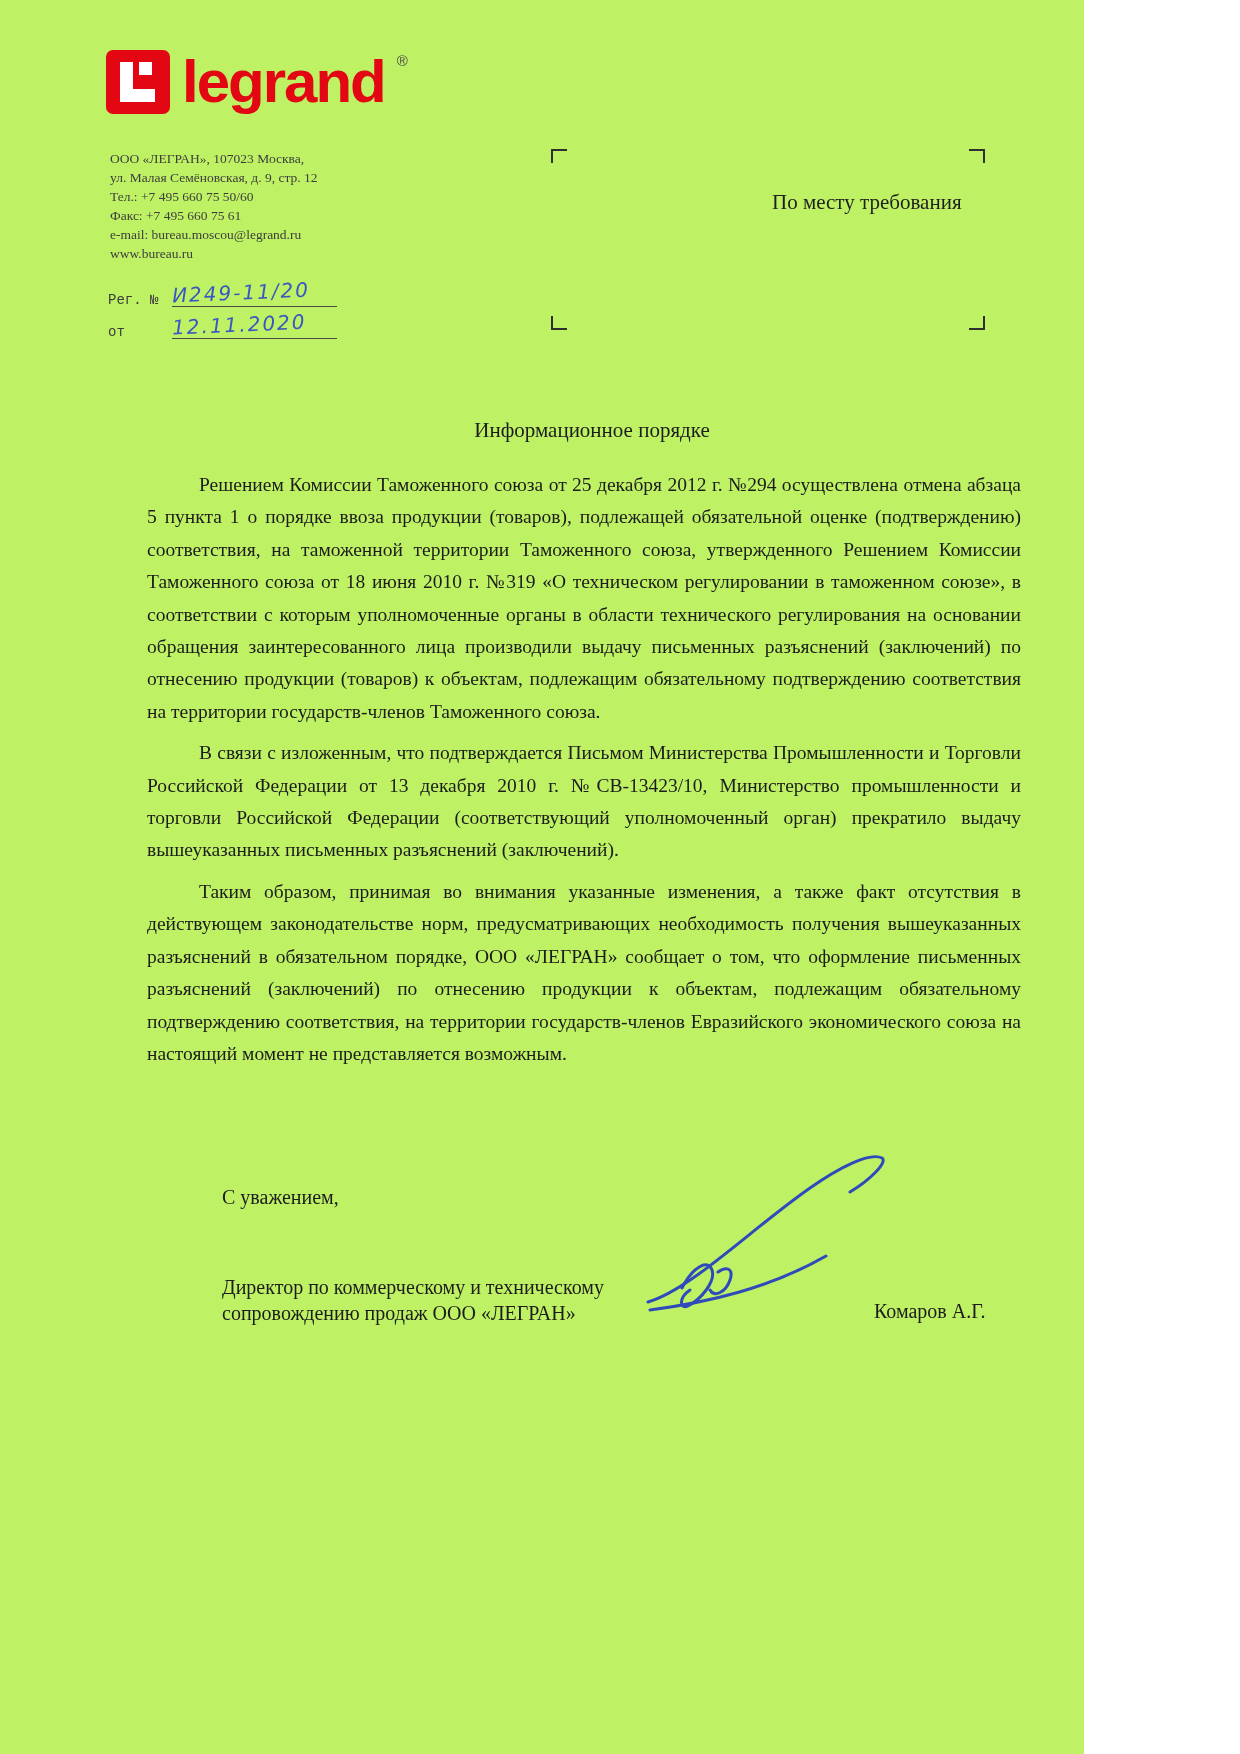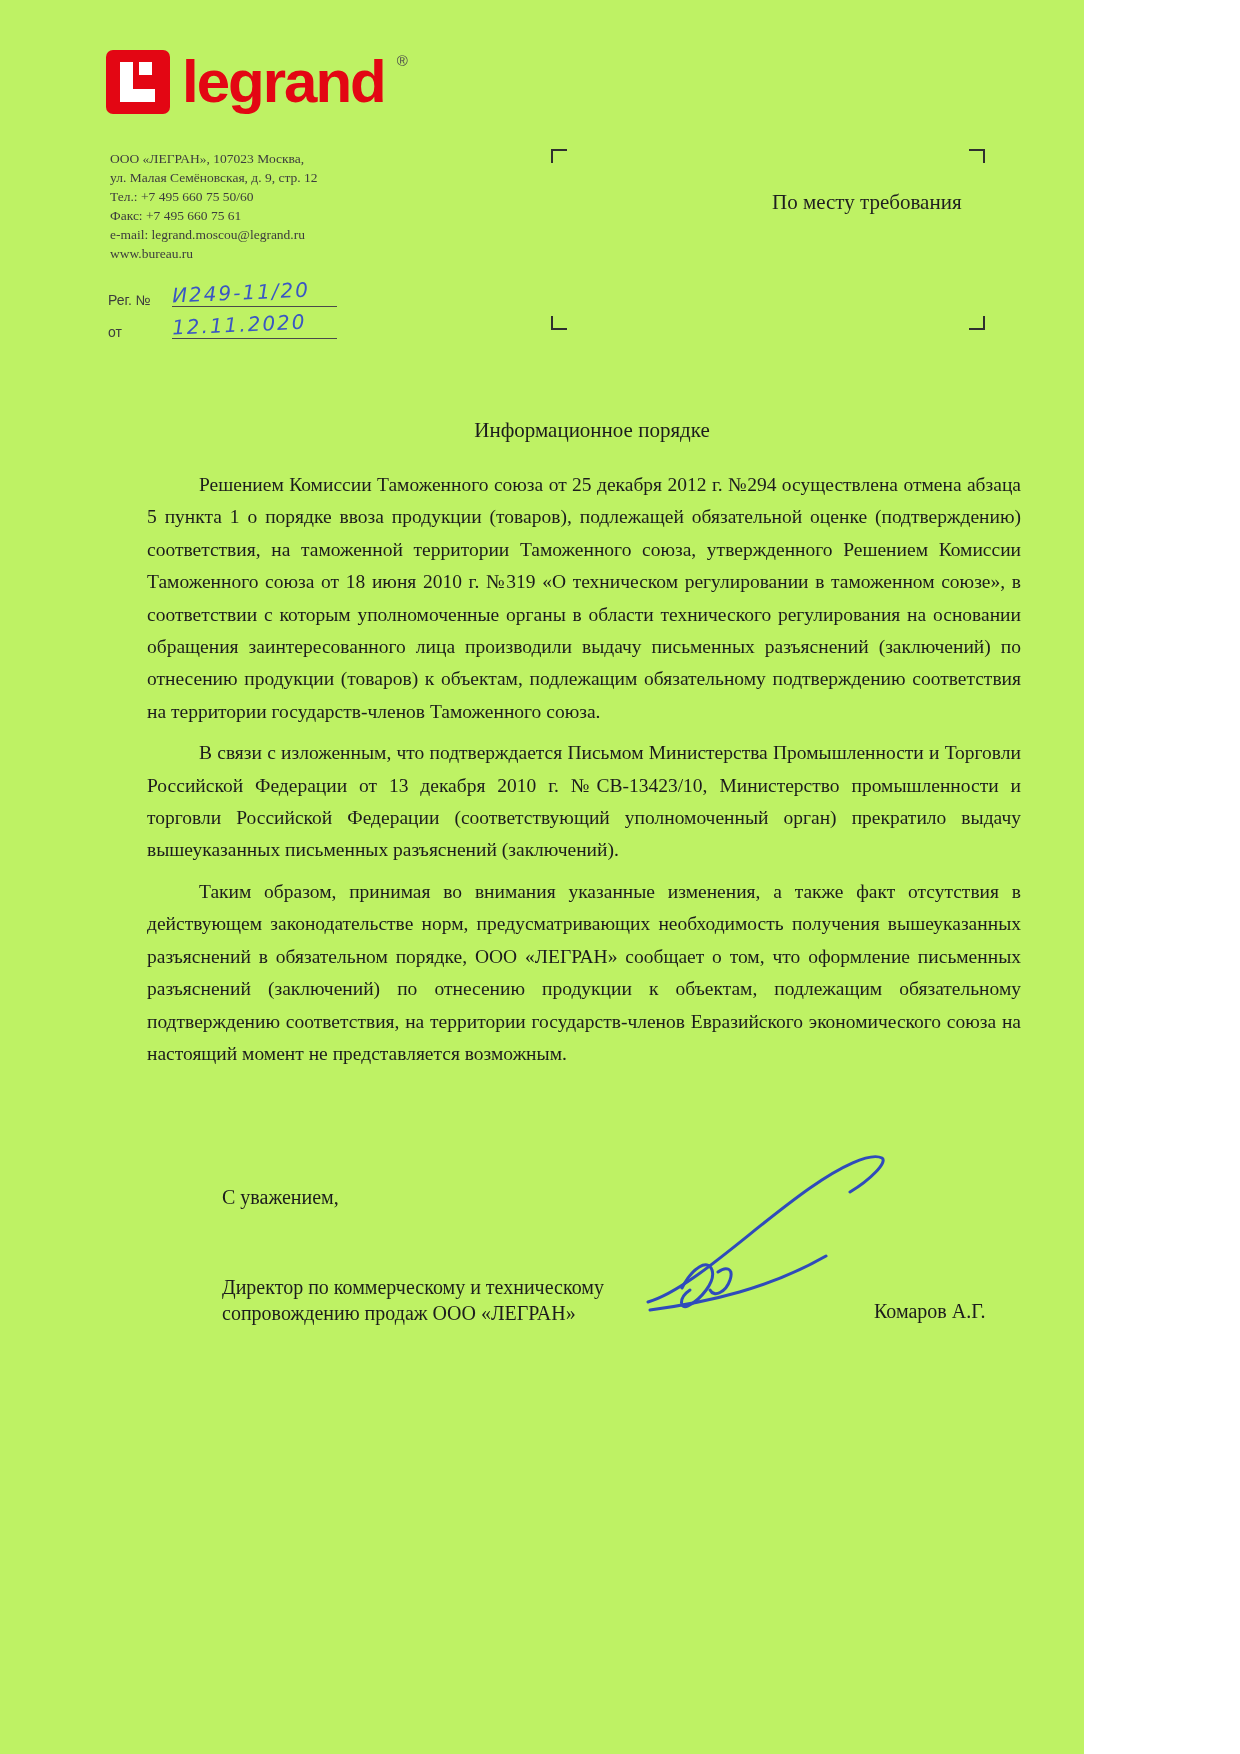--- a/index.html
+++ b/index.html
@@ -48,21 +48,21 @@
   }
   .corner { position:absolute; width:16px; height:14px; }
   .c-tl { left:551px; top:149px; border-top:2px solid #2f2f2f; border-left:2px solid #2f2f2f; }
   .c-tr { left:969px; top:149px; border-top:2px solid #2f2f2f; border-right:2px solid #2f2f2f; }
   .c-bl { left:551px; top:316px; border-bottom:2px solid #2f2f2f; border-left:2px solid #2f2f2f; }
   .c-br { left:969px; top:316px; border-bottom:2px solid #2f2f2f; border-right:2px solid #2f2f2f; }
 
   
   .reg-label, .date-label {
     position:absolute; left:108px;
-    font-family:Liberation Sans, sans-serif;
+    font-family:Liberation Mono, monospace;
     font-size:14px; color:#3d3d3d;
   }
   .reg-label { top:292px; }
   .date-label { top:324px; }
   .hand-line {
     position:absolute; left:172px; width:165px; height:27px;
     border-bottom:1.5px solid #4a4a4a;
   }
   .hl-1 { top:280px; }
   .hl-2 { top:312px; }
@@ -112,21 +112,21 @@
     </svg>
     <span class="logo-word">legrand</span>
     <span class="logo-reg">®</span>
   </div>
 
   <div class="contact">
     <div>ООО «ЛЕГРАН», 107023 Москва,</div>
     <div>ул. Малая Семёновская, д. 9, стр. 12</div>
     <div>Тел.:   +7 495 660 75 50/60</div>
     <div>Факс: +7 495 660 75 61</div>
-    <div>e-mail: legrand.moscou@legrand.ru</div>
+    <div>e-mail: bureau.moscou@legrand.ru</div>
     <div>www.bureau.ru</div>
   </div>
 
   <div class="corner c-tl"></div>
   <div class="corner c-tr"></div>
   <div class="corner c-bl"></div>
   <div class="corner c-br"></div>
 
   <div class="recipient">По месту требования</div>
 

